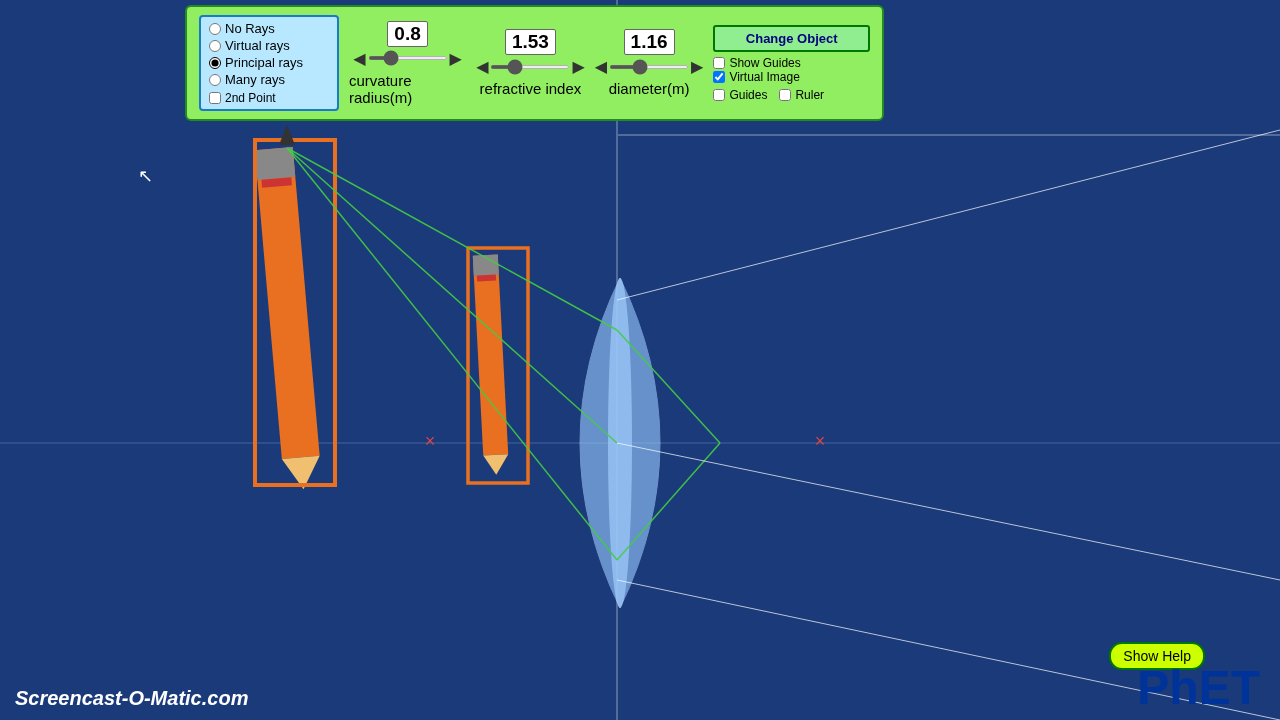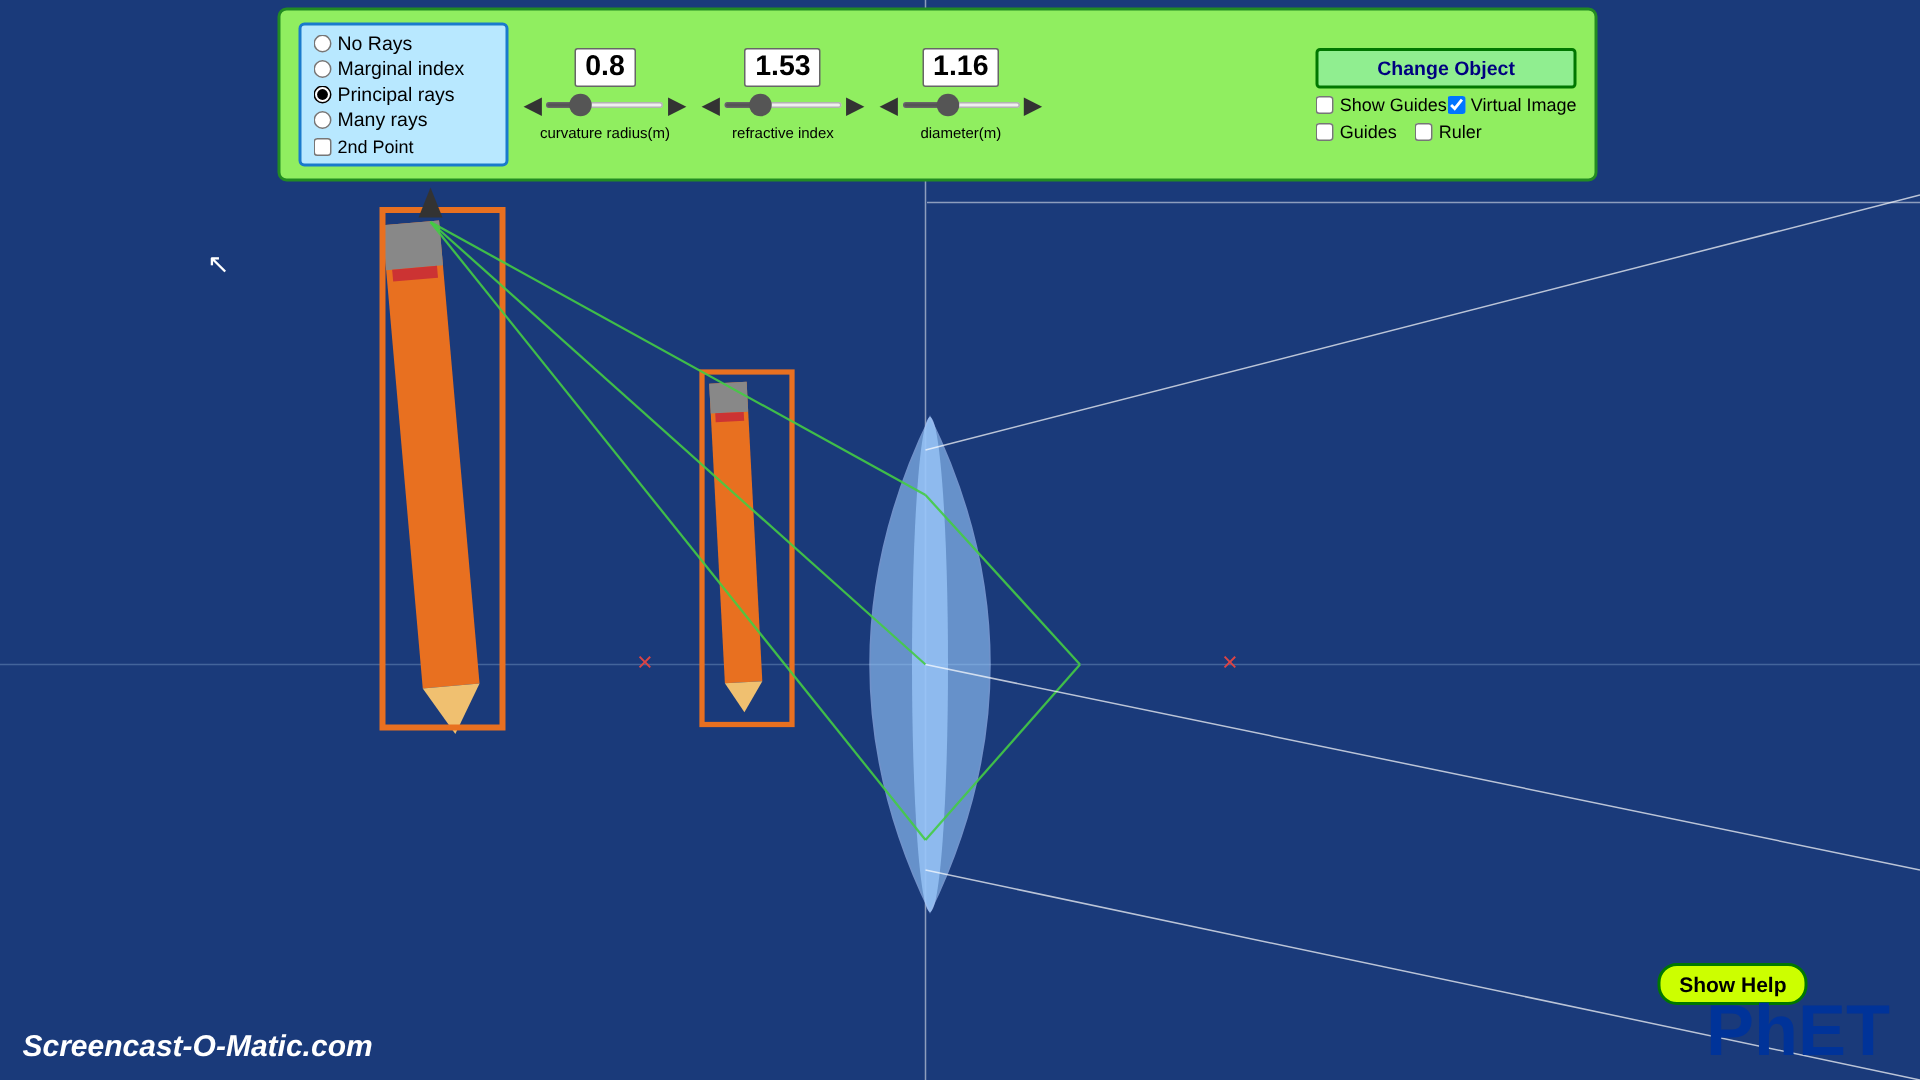--- a/index.html
+++ b/index.html
@@ -10,21 +10,21 @@
       background: #1a3a7a;
       position: relative;
       font-family: Arial, sans-serif;
     }
 
     
     #control-panel {
       position: absolute;
       top: 5px;
       left: 185px;
-      width: 880px;
+      width: 699px;
       background: #90ee60;
       border: 2px solid #228B22;
       border-radius: 6px;
       padding: 8px 12px;
       display: flex;
       align-items: center;
       gap: 10px;
       z-index: 10;
     }
 
@@ -86,21 +86,21 @@
       color: #333;
     }
 
     input[type="range"] {
       width: 80px;
       height: 4px;
       accent-color: #555;
     }
 
     .slider-label {
-      font-size: 10px;
+      font-size: 15px;
       color: #000;
       margin-top: 2px;
     }
 
     
     #right-controls {
       display: flex;
       flex-direction: column;
       gap: 4px;
       margin-left: auto;
@@ -173,21 +173,21 @@
     }
 
     #show-help-btn {
       position: absolute;
       bottom: 50px;
       right: 75px;
       background: #ccff00;
       border: 2px solid #007700;
       color: #000;
       font-size: 14px;
-      font-weight: bold;
+      font-weight: normal;
       padding: 4px 12px;
       cursor: pointer;
       border-radius: 13px;
     }
 
     
     #cursor {
       position: absolute;
       left: 138px;
       top: 165px;
@@ -248,21 +248,21 @@
 
 <div id="control-panel">
 
   <div id="ray-options">
     <label class="radio-option">
       <input type="radio" name="rays" style="">
       <span>No Rays</span>
     </label>
     <label class="radio-option">
       <input type="radio" name="rays" style="">
-      <span>Marginal index</span>
+      <span>Virtual rays</span>
     </label>
     <label class="radio-option">
       <input type="radio" name="rays" checked="" style="">
       <span>Principal rays</span>
     </label>
     <label class="radio-option">
       <input type="radio" name="rays" style="">
       <span>Many rays</span>
     </label>
 

